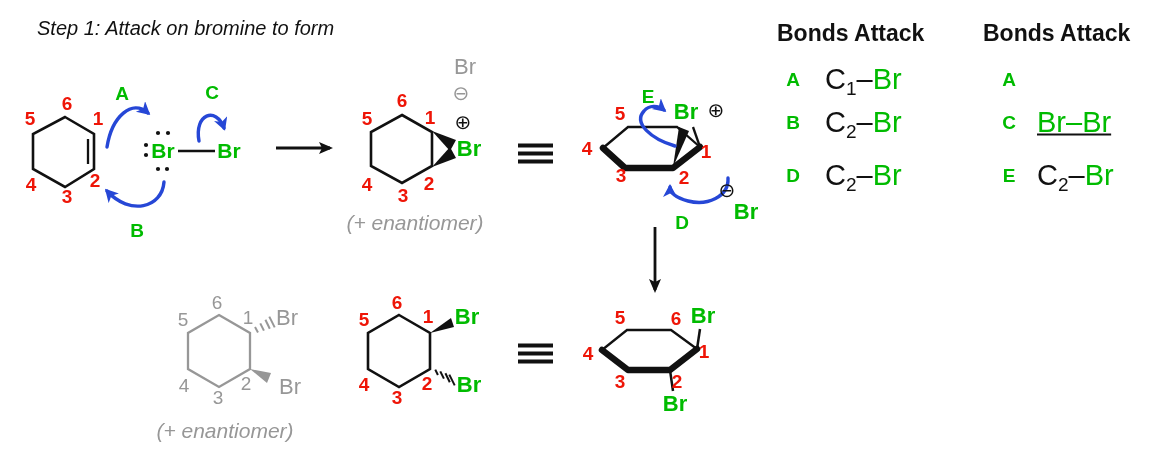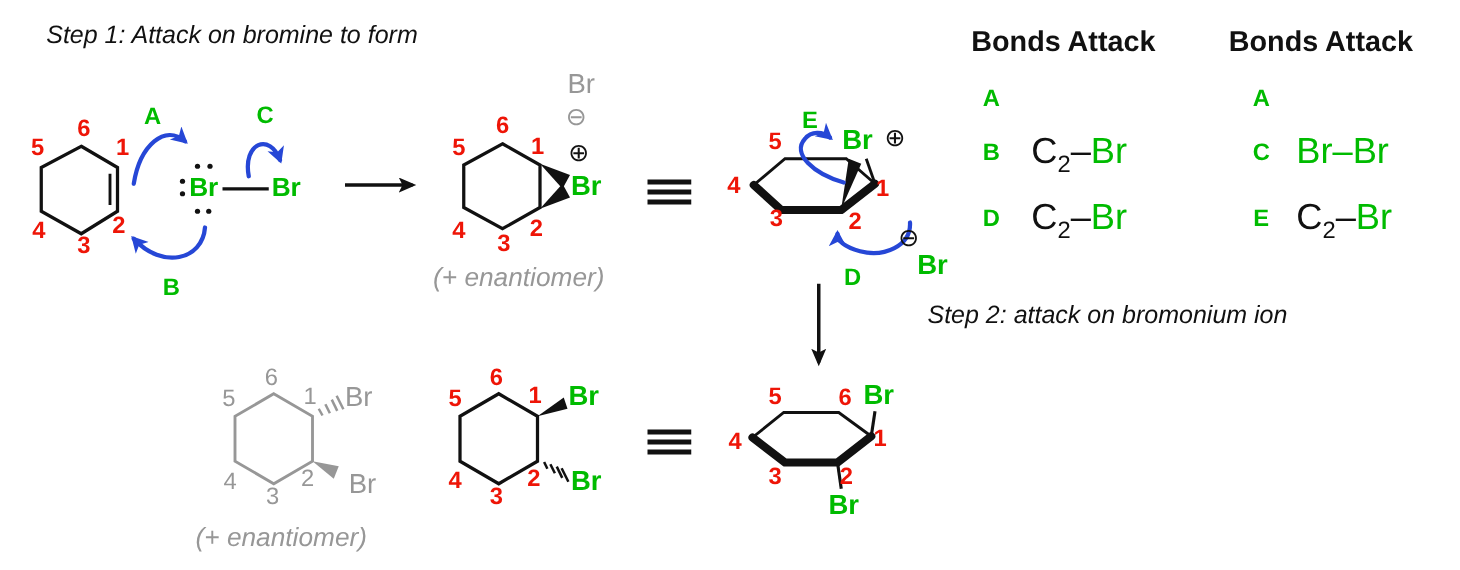--- a/index.html
+++ b/index.html
@@ -126,21 +126,20 @@
       <path d="M602,350 L628,370 L670,370 L697,349" style="fill:none;stroke:var(--ink-black);stroke-width:6.5;stroke-linejoin:round;stroke-linecap:round"></path>
       <line x1="697" y1="349" x2="700" y2="329" style="stroke:var(--ink-black);stroke-width:2.5"></line>
       <line x1="670" y1="370" x2="673" y2="391" style="stroke:var(--ink-black);stroke-width:2.5"></line>
     </g>
   </svg>
 
   <div class="title" style="left:37px;top:14px;">
     <div>Step 1: Attack on bromine to form</div>
   </div>
   <div class="title" style="left:742px;top:238px;">
-    <div>Step 2: attack on bromonium ion</div>
   </div>
 
   <span class="abs num" style="left:98px;top:119px;">1</span>
   <span class="abs num" style="left:95px;top:181px;">2</span>
   <span class="abs num" style="left:67px;top:197px;">3</span>
   <span class="abs num" style="left:31px;top:185px;">4</span>
   <span class="abs num" style="left:30px;top:119px;">5</span>
   <span class="abs num" style="left:67px;top:104px;">6</span>
 
   <span class="abs br2" style="left:163px;top:151px;">Br</span>
@@ -197,33 +196,36 @@
   <span class="abs num" style="left:677px;top:382px;">2</span>
   <span class="abs num" style="left:620px;top:382px;">3</span>
   <span class="abs num" style="left:588px;top:354px;">4</span>
   <span class="abs num" style="left:620px;top:318px;">5</span>
   <span class="abs num" style="left:676px;top:319px;">6</span>
   <span class="abs br" style="left:703px;top:316px;">Br</span>
   <span class="abs br" style="left:675px;top:404px;">Br</span>
 
   <div class="thead" style="left:777px;top:20px;">Bonds Attack</div>
   <span class="abs rletter" style="left:793px;top:80px;">A</span>
+  <div class="trow" style="left:825px;top:79px;">
+    <span>C</span><sub>1</sub><span>–</span><span class="grn">Br</span>
+  </div>
   <span class="abs rletter" style="left:793px;top:123px;">B</span>
   <div class="trow" style="left:825px;top:122px;">
     <span>C</span><sub>2</sub><span>–</span><span class="grn">Br</span>
   </div>
   <span class="abs rletter" style="left:793px;top:176px;">D</span>
   <div class="trow" style="left:825px;top:175px;">
     <span>C</span><sub>2</sub><span>–</span><span class="grn">Br</span>
   </div>
 
   <div class="thead" style="left:983px;top:20px;">Bonds Attack</div>
   <span class="abs rletter" style="left:1009px;top:80px;">A</span>
   <span class="abs rletter" style="left:1009px;top:123px;">C</span>
-  <div class="trow" style="left:1037px;top:122px;">
+  <div class="trow" style="left:1037px;top:122px;text-decoration:underline;">
     <span class="grn">Br–Br</span>
   </div>
   <span class="abs rletter" style="left:1009px;top:176px;">E</span>
   <div class="trow" style="left:1037px;top:175px;">
     <span>C</span><sub>2</sub><span>–</span><span class="grn">Br</span>
   </div>
 
 </div>
 
 </body></html>

